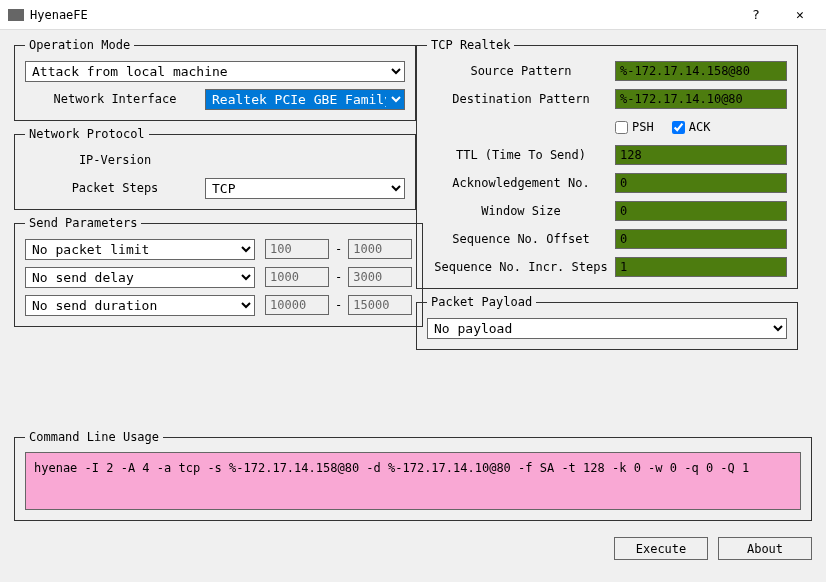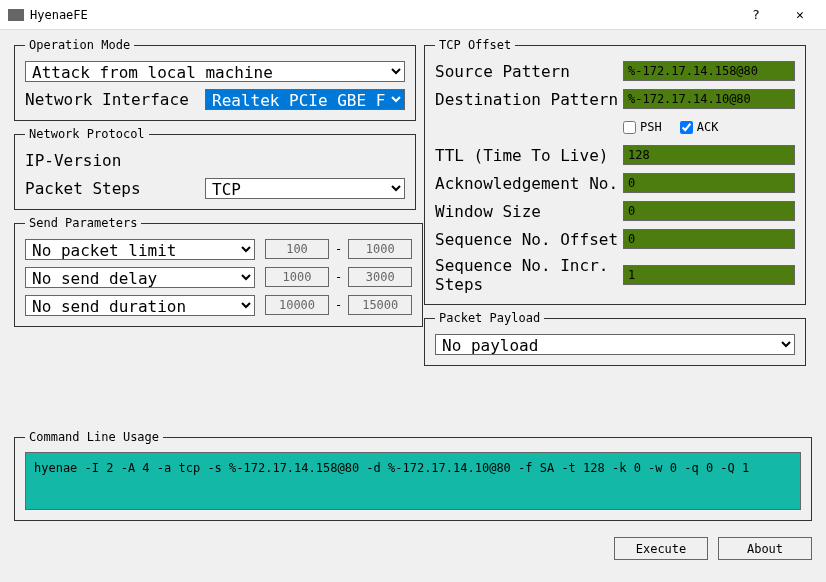--- a/index.html
+++ b/index.html
@@ -3,43 +3,43 @@
 <meta charset="utf-8">
 <style>
 * { box-sizing: border-box; margin: 0; padding: 0; }
 body { font-family: "SimSun", "MS Sans Serif", monospace; font-size: 12px; background: #f0f0f0; color: #000; user-select: none; }
 .window { width: 826px; height: 570px; background: #f0f0f0; display: flex; flex-direction: column; }
 .titlebar { height: 30px; background: #fff; display: flex; align-items: center; padding: 0 4px 0 8px; border-bottom: 1px solid #ddd; }
 .titlebar .icon { width: 16px; height: 12px; background: #666; margin-right: 6px; display: inline-block; }
 .titlebar .title { flex: 1; font-size: 12px; }
 .titlebar .btn { width: 44px; height: 28px; display: flex; align-items: center; justify-content: center; font-size: 13px; cursor: pointer; }
 .content { flex: 1; padding: 8px 14px; display: flex; flex-direction: column; }
-.row1 { display: flex; gap: 8px; }
+.row1 { display: flex; }
 .col-l { width: 402px; display: flex; flex-direction: column; gap: 6px; }
 .col-r { width: 382px; display: flex; flex-direction: column; gap: 6px; }
 fieldset { border: 1px solid #333; padding: 8px 10px 10px; position: relative; }
 legend { padding: 0 4px; font-size: 12px; background: #f0f0f0; }
 .frow { display: flex; align-items: center; margin-bottom: 6px; min-height: 22px; }
 .frow:last-child { margin-bottom: 0; }
-.frow label { width: 180px; font-size: 16px; }
+.frow label { width: 180px; font-size: 12px; text-align: center; }
 .col-r .frow label { width: 188px; }
-select { font-family: inherit; font-size: 16px; height: 21px; border: 1px solid #666; background: #fff; padding: 0 2px; }
+select { font-family: inherit; font-size: 13px; height: 21px; border: 1px solid #666; background: #fff; padding: 0 2px; }
 select.sel-full { flex: 1; }
 select.sel-half { width: 200px; }
 select.sel-highlight { background: #0078d7; color: #fff; }
 input[type=text] { font-family: inherit; font-size: 12px; height: 20px; border: 1px solid #666; padding: 0 4px; background: #4d7c0f; }
 input[type=text]:read-only { background: #f0f0f0; color: #666; }
 .tinput { flex: 1; }
-.num { width: 64px; text-align: center; }
+.num { width: 64px; text-align: left; }
 .dash { margin: 0 6px; }
 .cbwrap { display: flex; align-items: center; margin-right: 18px; }
 .cbwrap input { margin-right: 4px; }
 .cbrow { flex: 1; display: flex; flex-wrap: wrap; }
 .cmdgroup { margin-top: auto; }
-.cmdbox { border: 1px solid #666; background: #14b8a6; padding: 8px; font-family: monospace; font-size: 12px; height: 58px; overflow: auto; }
+.cmdbox { border: 1px solid #666; background: #f9a8d4; padding: 8px; font-family: monospace; font-size: 12px; height: 58px; overflow: auto; }
 .footer { display: flex; justify-content: flex-end; gap: 10px; padding: 8px 14px 10px; }
 .footer button { width: 94px; height: 23px; font-family: inherit; font-size: 12px; background: #f0f0f0; border: 1px solid #666; cursor: pointer; }
 </style>
 </head>
 <body>
 <div class="window">
 
 <div class="titlebar">
   <span class="icon"></span>
   <span class="title">HyenaeFE</span>
@@ -95,21 +95,21 @@
           <input type="text" class="num" readonly="" value="10000" style="">
           <span class="dash">-</span>
           <input type="text" class="num" readonly="" value="15000" style="">
         </div>
       </fieldset>
 
     </div>
     <div class="col-r">
 
       <fieldset>
-        <legend>TCP Offset</legend>
+        <legend>TCP Realtek</legend>
         <div class="frow">
           <label>Source Pattern</label>
           <input type="text" class="tinput" value="%-172.17.14.158@80" style="">
         </div>
         <div class="frow">
           <label>Destination Pattern</label>
           <input type="text" class="tinput" value="%-172.17.14.10@80" style="">
         </div>
         <div class="frow">
           <label></label>
@@ -118,21 +118,21 @@
                   <input type="checkbox" style="">
                   <span>PSH</span>
                 </span>
             <span class="cbwrap">
                   <input type="checkbox" checked="" style="">
                   <span>ACK</span>
                 </span>
           </div>
         </div>
         <div class="frow">
-          <label>TTL (Time To Live)</label>
+          <label>TTL (Time To Send)</label>
           <input type="text" class="tinput" value="128" style="">
         </div>
         <div class="frow">
           <label>Acknowledgement No.</label>
           <input type="text" class="tinput" value="0" style="">
         </div>
         <div class="frow">
           <label>Window Size</label>
           <input type="text" class="tinput" value="0" style="">
         </div>

